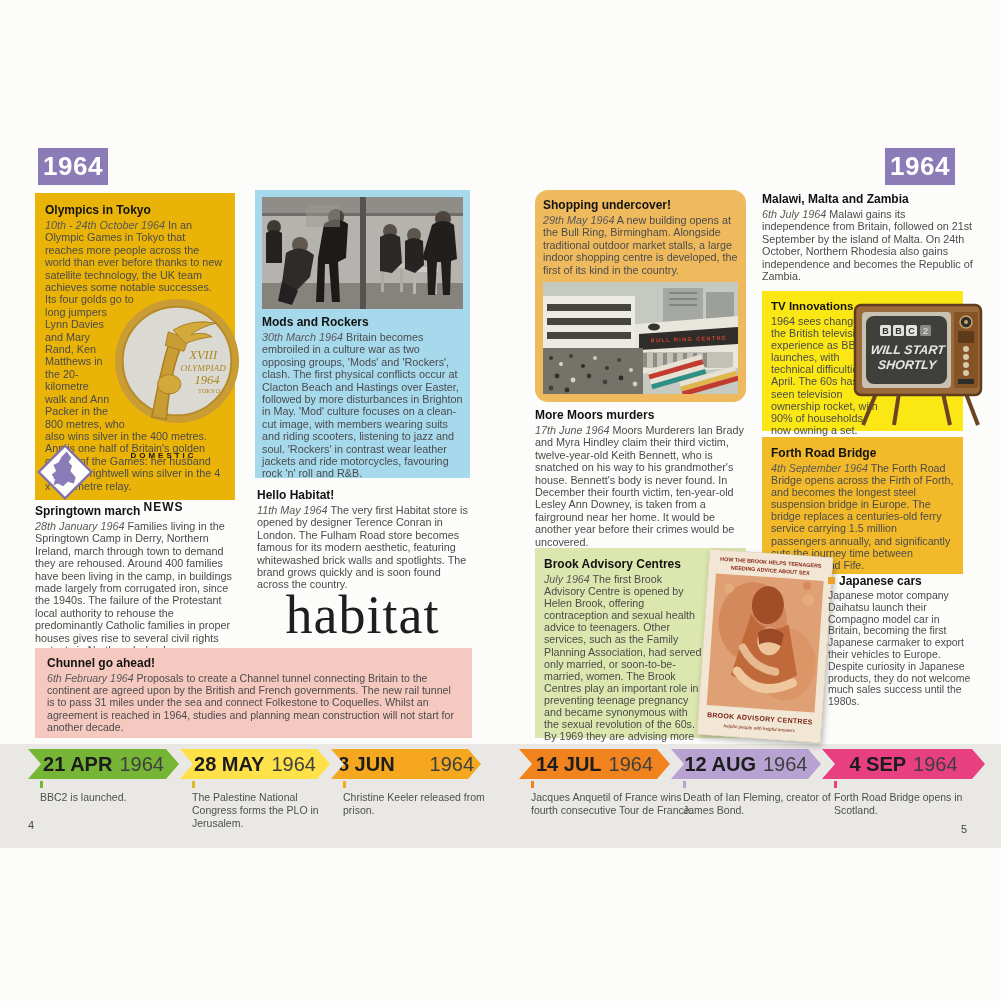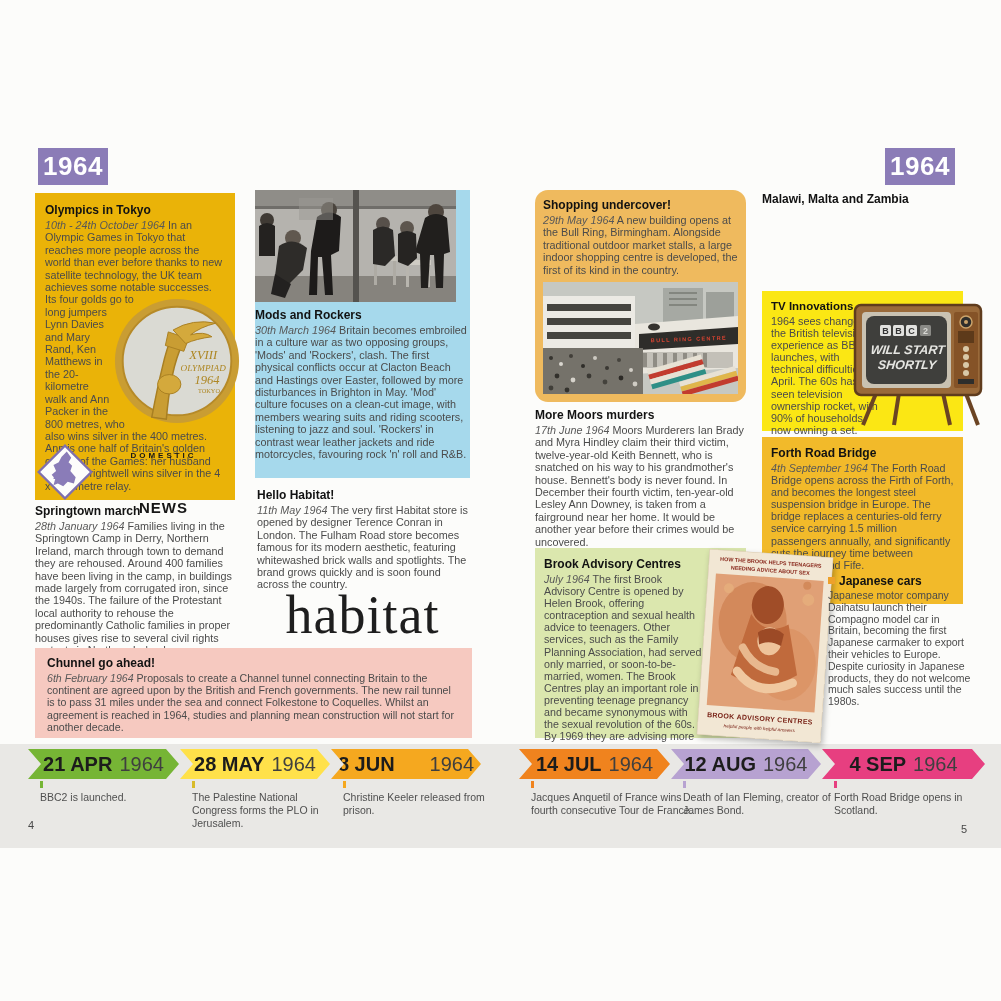--- a/index.html
+++ b/index.html
@@ -20,52 +20,52 @@
   .yb-right{left:885px;}
   
   .t{margin:0 0 2px 0;font-size:12px;font-weight:800;color:#121212;line-height:14px;}
   .b{margin:0;font-size:10.8px;line-height:12.4px;color:#4b4b4b;}
   .b em{font-style:italic;color:#585858;}
   
   .box{box-sizing:border-box;}
   .oly-box{left:35px;top:193px;width:200px;min-height:247px;background:#eab308;padding:10px 10px 8px;}
   .medal-spacer{float:right;width:0;height:78px;}
   .medal{float:right;clear:right;width:128px;height:128px;margin:0 -16px 0 3px;shape-outside:circle(52%);}
-  .mods-box{left:255px;top:190px;width:215px;height:288px;background:#a6d9ec;}
+  .mods-box{left:255px;top:190px;width:215px;height:288px;background:#a6d9ec;padding:7px;}
   .mods-box .photo{width:201px;height:112px;display:block;}
   .mods-box .t{margin-top:6px;}
   .hab-sec{left:257px;top:488px;width:213px;}
   .hab-logo{left:255px;top:588px;width:215px;text-align:center;font-family:"Liberation Serif","DejaVu Serif",serif;font-size:54px;color:#1e1e1e;letter-spacing:1px;line-height:1;}
   .spring-sec{left:35px;top:504px;width:200px;}
   .chunnel-box{left:35px;top:648px;width:437px;height:90px;background:#f6c9c0;padding:8px 12px;}
   .chunnel-box .b{font-size:10.6px;line-height:12.2px;}
   .shop-box{left:535px;top:190px;width:211px;height:212px;background:#efba5e;padding:8px;border-radius:13px;}
   .shop-box .photo{width:195px;height:112px;display:block;margin-top:6px;}
   .moors-sec{left:535px;top:408px;width:211px;}
   .brook-box{left:535px;top:548px;width:211px;height:190px;background:#dbe7ae;padding:9px;}
   .brook-box .b{font-size:10.7px;line-height:12.1px;width:158px;}
   .poster{left:703px;top:553px;width:124px;height:186px;transform:rotate(4deg);z-index:5;box-shadow:2px 3px 6px rgba(0,0,0,.28);}
   .malawi-sec{left:762px;top:192px;width:212px;}
   .tv-box{left:762px;top:291px;width:201px;height:140px;background:#fbe714;padding:8px 9px;position:absolute;}
   .tv-box .t{font-size:11.5px;}
   .tv-box .b{font-size:10.8px;line-height:12.1px;width:110px;}
   .tv-img{position:absolute;top:8px;right:-24px;width:140px;height:128px;}
-  .forth-box{left:762px;top:437px;width:201px;height:167px;background:#f2ba2a;padding:9px;}
+  .forth-box{left:762px;top:437px;width:201px;height:137px;background:#f2ba2a;padding:9px;}
   .forth-box .b{font-size:10.7px;line-height:12.1px;}
   .jp-sec{left:828px;top:574px;width:147px;z-index:6;}
   .jp-sec .t{padding-left:11px;position:relative;}
   .jp-bullet{position:absolute;left:0;top:3px;width:7px;height:7px;background:#eda12b;}
   .jp-sec .b{font-size:10.5px;line-height:11.8px;}
   
   .domestic{position:absolute;left:33px;top:440px;width:202px;height:64px;display:flex;align-items:center;}
   .dn-diamond{width:64px;height:64px;flex:0 0 auto;}
   .dn-mid{flex:1;display:flex;flex-direction:column;justify-content:space-between;height:42px;margin-left:-5px;}
   .dn-rule{height:2px;background:#7f6fae;}
   .dn-small{display:block;text-align:center;font-size:8px;font-weight:700;letter-spacing:3px;color:#161616;}
-  .dn-big{display:block;text-align:center;font-size:15px;font-weight:800;letter-spacing:1px;color:#161616;line-height:15px;margin-top:40px;}
+  .dn-big{display:block;text-align:center;font-size:12px;font-weight:800;letter-spacing:1px;color:#161616;line-height:15px;margin-top:40px;}
   
   .tl-band{position:absolute;left:0;top:744px;width:1001px;height:104px;background:#e9e8e5;}
   .tl-arrow{position:absolute;top:749px;height:30px;display:flex;align-items:center;justify-content:center;
     clip-path:polygon(13px 50%,0 0,calc(100% - 13px) 0,100% 50%,calc(100% - 13px) 100%,0 100%);
     font-size:20px;white-space:nowrap;}
   .tl-arrow b{font-weight:800;color:#1c1c1c;}
   .tl-arrow .yr{margin-left:7px;font-weight:400;color:#3f3f3f;}
   .e0{left:28px;width:151px;background:#76b535;}
   .e1{left:180px;width:150px;background:#ffe14a;}
   .e2{left:331px;width:150px;background:#f5a81f;gap:28px;}
@@ -268,20 +268,21 @@
     <circle cx="22" cy="38" r="5" fill="#eab87f" opacity="0.5"></circle>
       <circle cx="102" cy="44" r="6" fill="#eab87f" opacity="0.5"></circle>
       <circle cx="100" cy="30" r="4" fill="#c97b48" opacity="0.6"></circle>
     <text x="62" y="168" font-size="7" font-weight="bold" fill="#7a2418" text-anchor="middle" letter-spacing="0.3">BROOK ADVISORY CENTRES</text>
     <text x="62" y="177" font-size="4.6" font-style="italic" fill="#7a2418" text-anchor="middle">helpful people with helpful answers</text>
   </svg>
 </div>
 
 <section class="abs malawi-sec">
   <h3 class="t">Malawi, Malta and Zambia</h3>
+  <p class="b"><em>6th July 1964</em> <span>Malawi gains its independence from Britain, followed on 21st September by the island of Malta. On 24th October, Northern Rhodesia also gains independence and becomes the Republic of Zambia.</span></p>
 </section>
 
 <section class="box tv-box">
   <h3 class="t">TV Innovations</h3>
   <p class="b"><span>1964 sees changes in the British television experience as BBC2 launches, with technical difficulties, in April. The 60s has seen television ownership rocket, with 90% of households now owning a set.</span></p>
   <div class="tv-img">
     <svg viewBox="0 0 140 128" width="140" height="128">
       <line x1="30" y1="92" x2="16" y2="126" stroke="#6b4423" stroke-width="4"></line>
       <line x1="52" y1="94" x2="47" y2="126" stroke="#6b4423" stroke-width="4"></line>
       <line x1="96" y1="94" x2="103" y2="126" stroke="#6b4423" stroke-width="4"></line>

